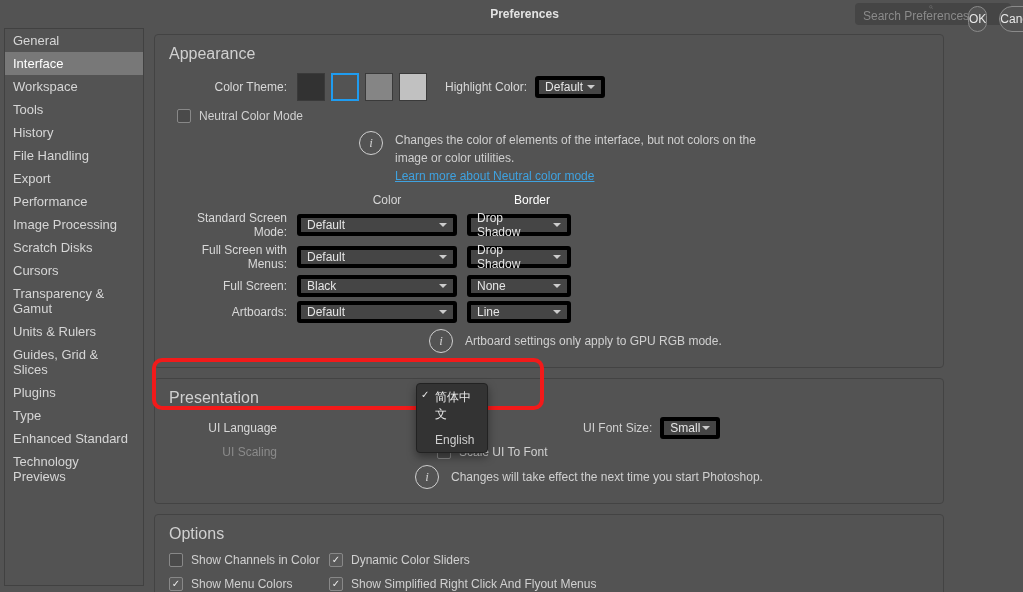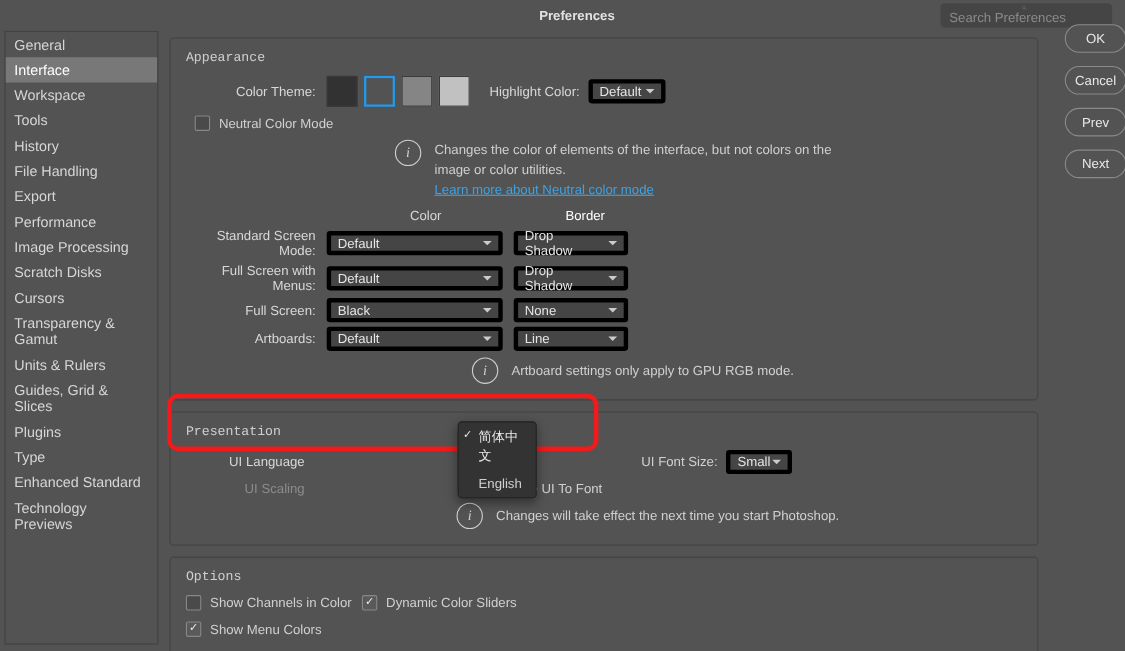--- a/index.html
+++ b/index.html
@@ -13,25 +13,25 @@
   .search-wrap input::placeholder { color: #8a8a8a; }
 
   .main { display: flex; height: 564px; }
 
   .sidebar { width: 140px; background: #535353; border: 1px solid #414141; margin: 0 0 6px 4px; overflow: hidden; }
   .sidebar-item { padding: 4px 8px; font-size: 13px; color: #d6d6d6; cursor: pointer; }
   .sidebar-item.selected { background: #787878; color: #fff; }
 
   .content { flex: 1; padding: 0 10px; position: relative; }
 
-  .right-buttons { position: absolute; right: -1px; top: 0; width: 56px; display: flex; flex-direction: column; gap: 12px; padding-top: 22px; }
+  .right-buttons { position: absolute; right: -1px; top: 0; width: 56px; display: flex; flex-direction: row; gap: 12px; padding-top: 6px; }
   .pill-btn { background: #535353; color: #e8e8e8; border: 1px solid #8a8a8a; border-radius: 14px; height: 26px; font-size: 12px; display: flex; align-items: center; justify-content: center; cursor: pointer; }
 
   .panel { border: 1px solid #434343; border-radius: 4px; padding: 10px 14px 14px; margin-bottom: 10px; width: 790px; }
-  .panel-title { color: #d0d0d0; font-size: 12px; margin-bottom: 10px; font-family: Liberation Mono, monospace; }
+  .panel-title { color: #d0d0d0; font-size: 16px; margin-bottom: 10px; }
 
   .row { display: flex; align-items: center; margin-bottom: 8px; }
   .label-col { width: 128px; text-align: right; padding-right: 10px; color: #d8d8d8; }
 
   .swatches { display: flex; gap: 6px; }
   .swatch { width: 28px; height: 28px; border: 1px solid #3a3a3a; cursor: pointer; }
   .swatch.s0 { background: #323232; }
   .swatch.s1 { background: #535353; border: 2px solid #1f9cf0; }
   .swatch.s2 { background: #858585; }
   .swatch.s3 { background: #c1c1c1; }
@@ -222,20 +222,24 @@
         <div class="opt-cell wide">
           <span class="checkbox checked"></span>
           <span>Dynamic Color Sliders</span>
         </div>
       </div>
       <div class="opts-row">
         <div class="opt-cell">
           <span class="checkbox checked"></span>
           <span>Show Menu Colors</span>
         </div>
+        <div class="opt-cell wide">
+          <span class="checkbox checked"></span>
+          <span>Show Simplified Right Click And Flyout Menus</span>
+        </div>
       </div>
     </div>
 
     <div class="highlight-box hb1"></div>
 
     <div class="dropdown-menu">
       <div class="dropdown-item sel">简体中文</div>
       <div class="dropdown-item alt">English</div>
     </div>
 

